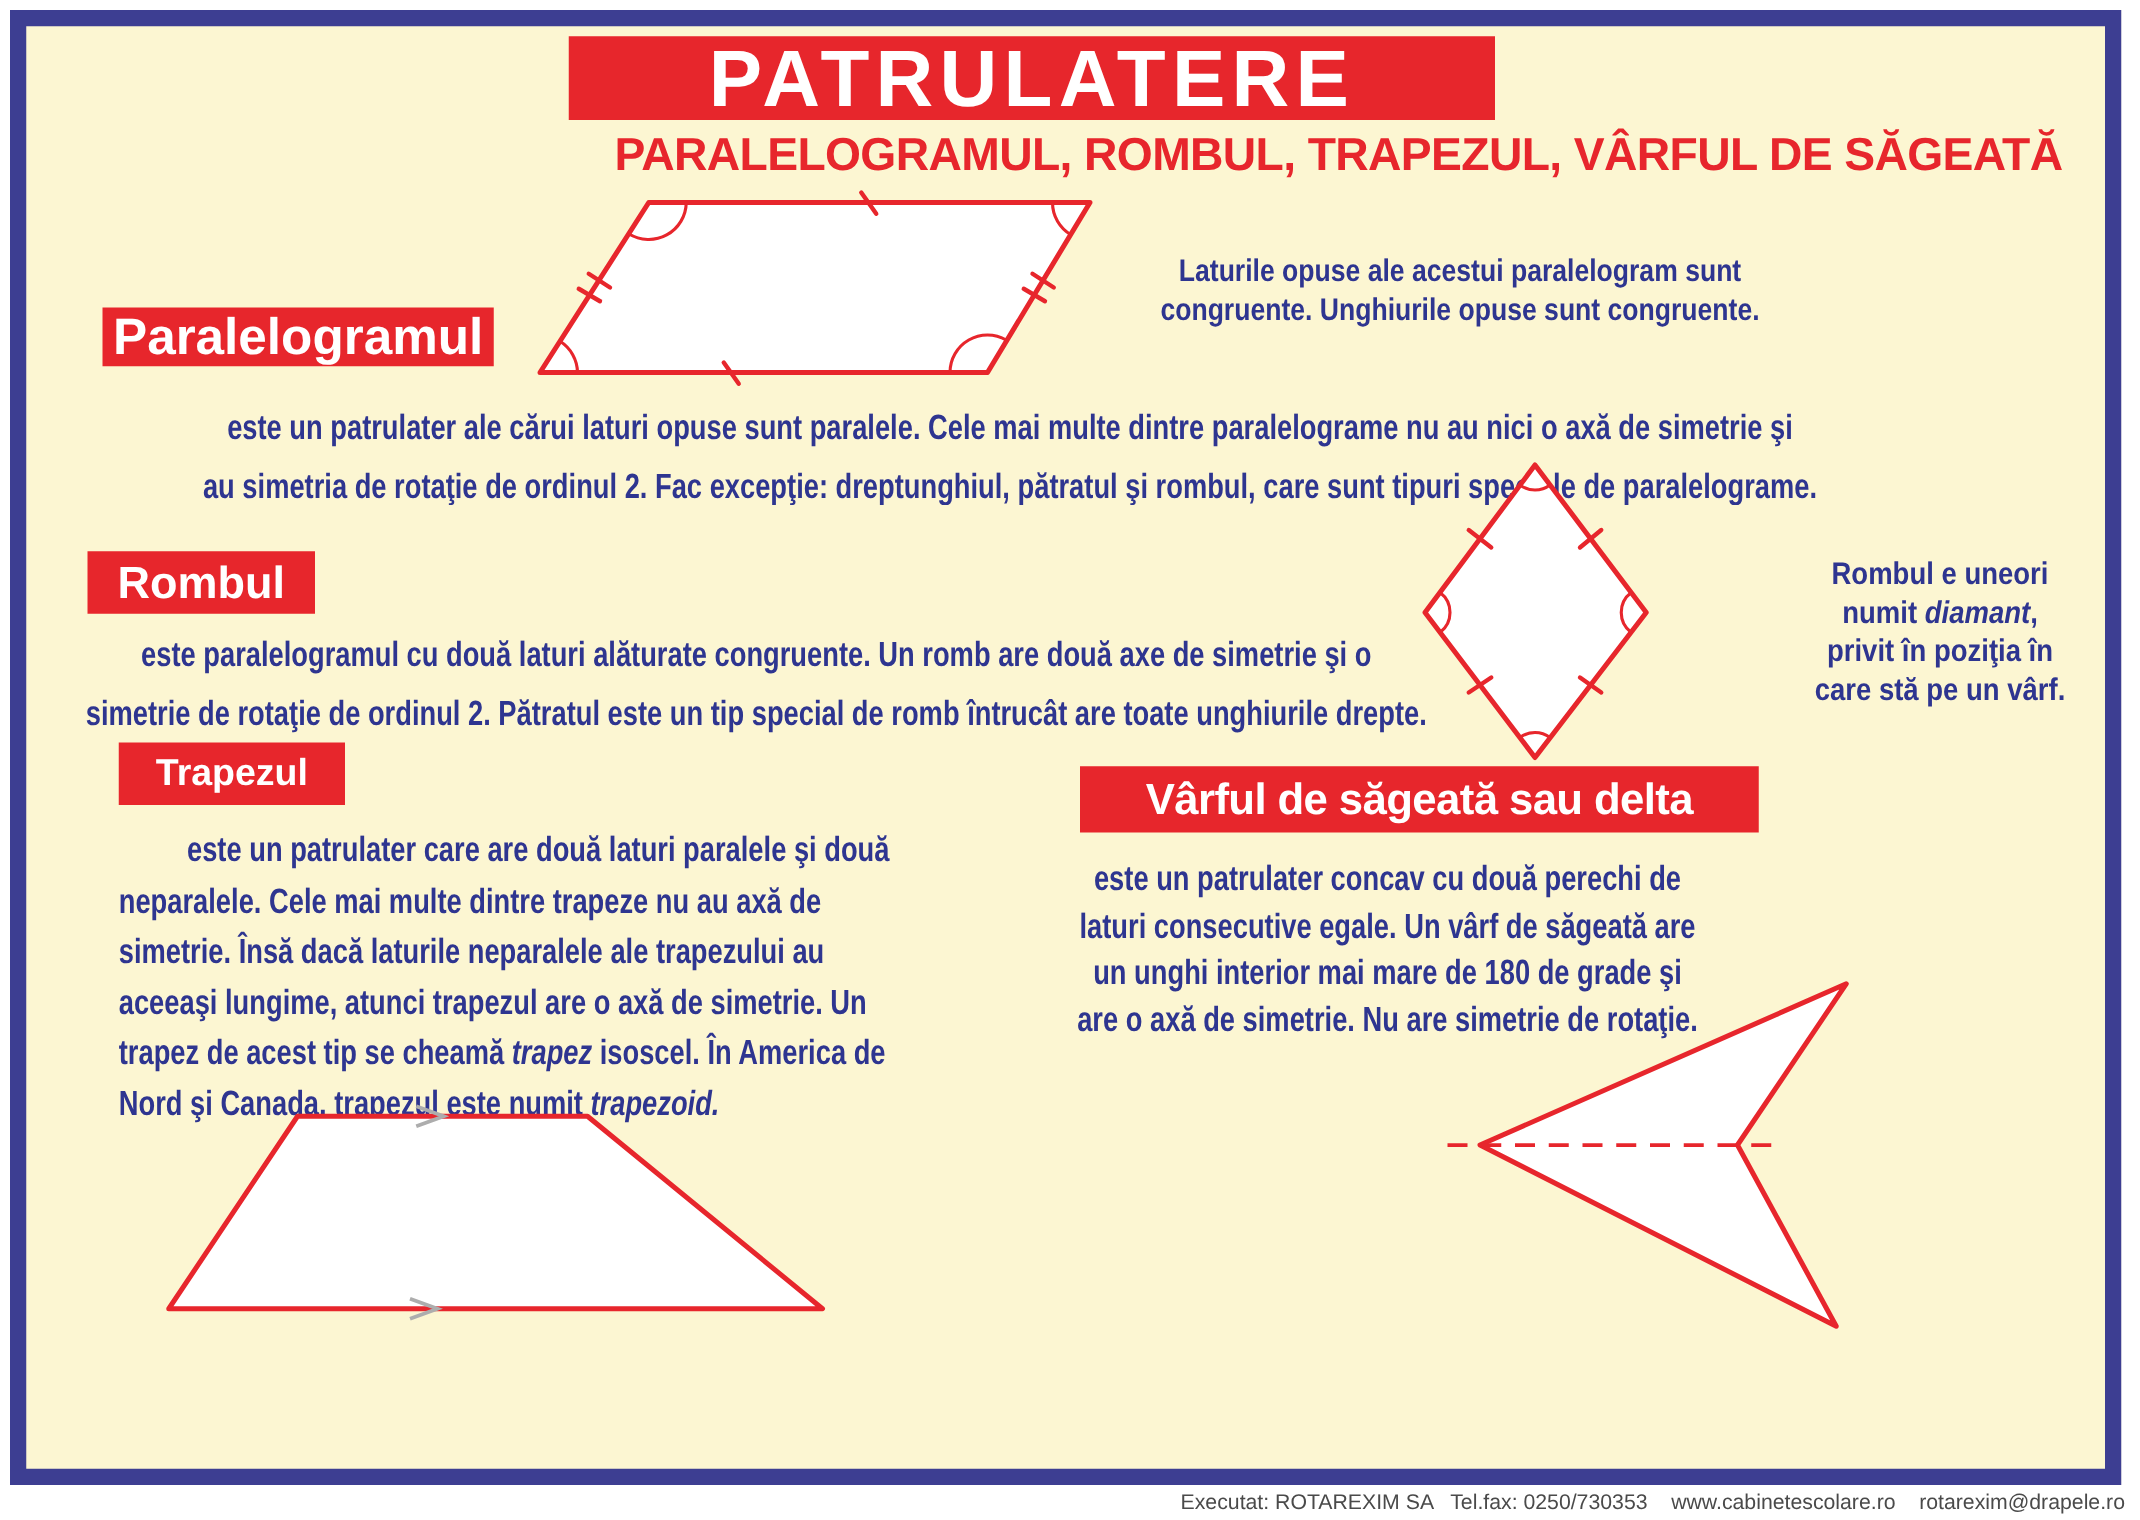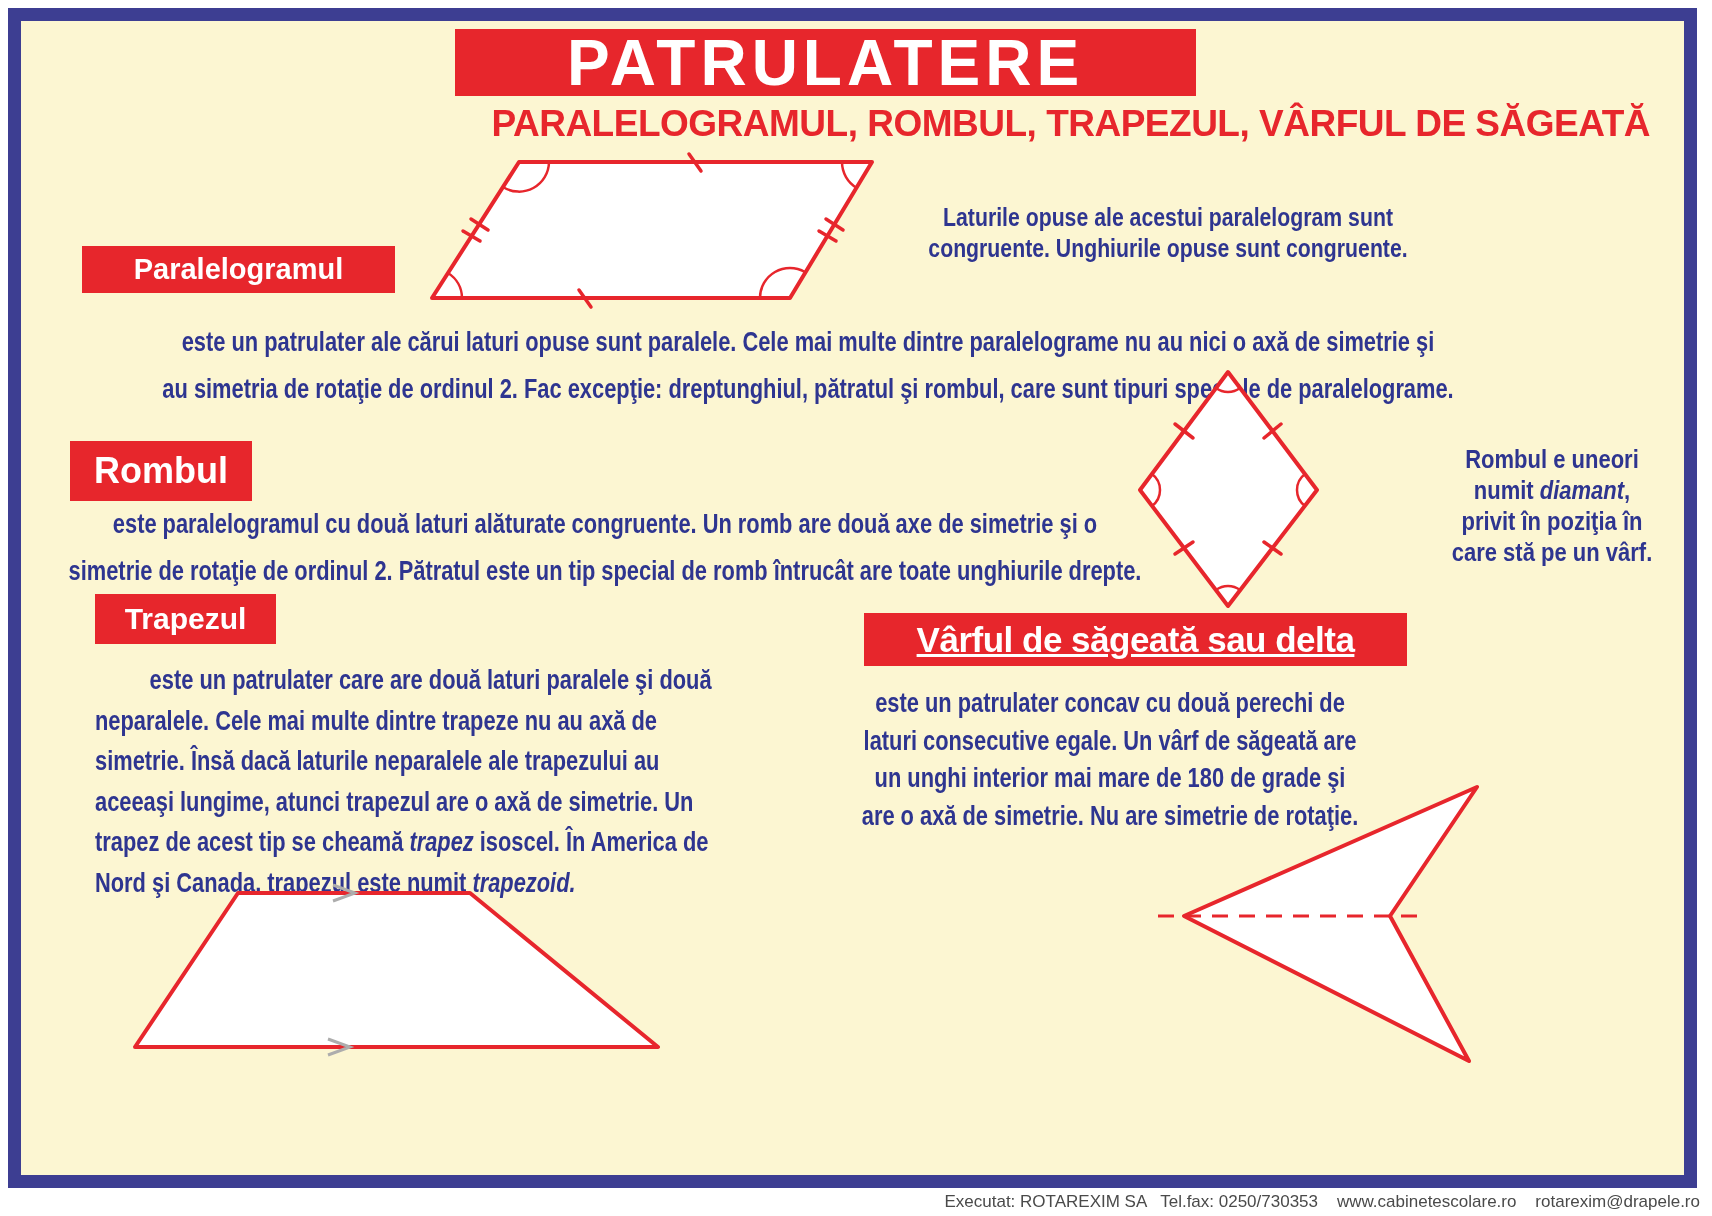--- a/index.html
+++ b/index.html
@@ -25,24 +25,24 @@
   .subtitle{
     position:absolute;left:60px;top:103px;width:1590px;
     text-align:right;color:var(--red,#e7262c);
     font-weight:bold;font-size:37px;letter-spacing:-0.5px;white-space:nowrap;
   }
   .chip{
     position:absolute;background:var(--red,#e7262c);
     display:flex;align-items:center;justify-content:center;
     color:#ffffff;font-weight:bold;white-space:nowrap;
   }
-  .chip-paralelogram{left:82px;top:246px;width:313px;height:47px;font-size:29px;}
-  .chip-romb{left:70px;top:441px;width:182px;height:60px;font-size:36px;}
+  .chip-paralelogram{left:82px;top:246px;width:313px;height:47px;font-size:41px;}
+  .chip-romb{left:70px;top:441px;width:182px;height:50px;font-size:36px;}
   .chip-trapez{left:95px;top:594px;width:181px;height:50px;font-size:30px;}
-  .chip-delta{left:864px;top:613px;width:543px;height:53px;font-size:35px;letter-spacing:-0.5px;text-decoration:underline;}
+  .chip-delta{left:864px;top:613px;width:543px;height:53px;font-size:35px;letter-spacing:-0.5px;}
   .para{
     position:absolute;color:var(--blue,#2e3590);font-weight:bold;
     white-space:pre-line;font-size:28px;
   }
   .em{font-style:italic;}
   .body-paralelogram{
     left:-192px;top:318px;width:2000px;text-align:center;line-height:47px;
     transform:scaleX(0.78);transform-origin:center top;
   }
   .body-romb{

